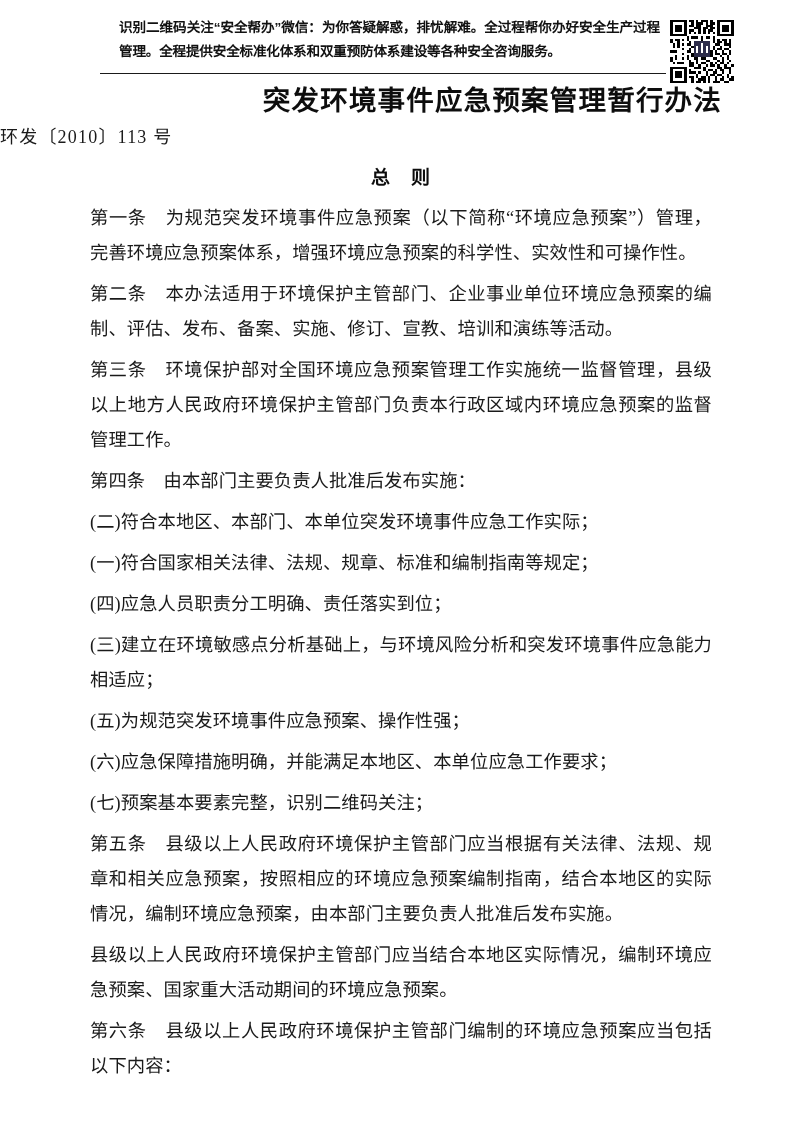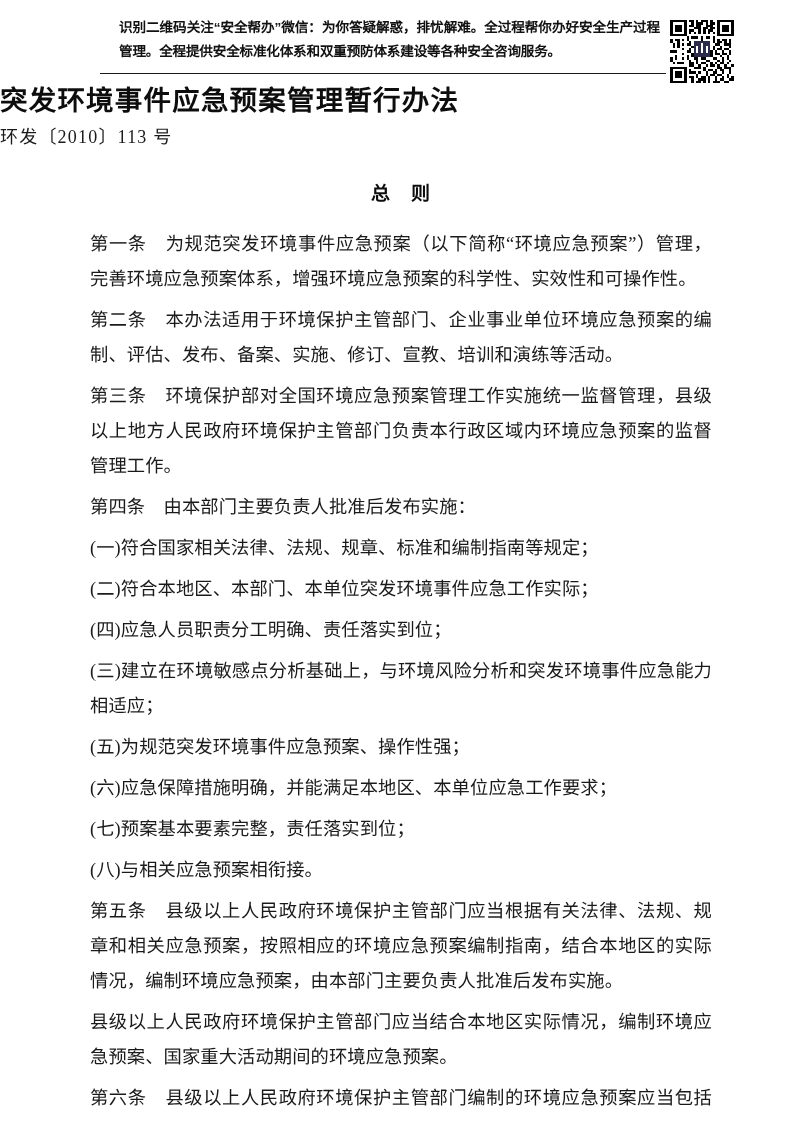--- a/index.html
+++ b/index.html
@@ -57,21 +57,21 @@
     height: 0;
     border-top: 1.6px solid #1a1a1a;
   }
 
   
   .doc-title {
     position: absolute;
     left: 0;
     top: 78px;
     width: 722px;
-    text-align: left;
+    text-align: right;
     font-family: "Liberation Serif", "DejaVu Serif", serif;
     font-weight: bold;
     font-size: 27.5px;
     letter-spacing: 1.2px;
     color: #0d0d0d;
   }
   .doc-number {
     position: absolute;
     left: 0;
     top: 122px;
@@ -91,21 +91,21 @@
   }
 
   .section-heading {
     font-weight: bold;
     font-size: 19px;
     text-align: center;
     line-height: 35px;
     height: 35px;
     letter-spacing: 1px;
     color: #0d0d0d;
-    margin: 16px;
+    margin: 0;
   }
 
   .para {
     font-size: 18.3px;
     line-height: 35px;
     margin: 6px;
     text-align: justify;
     text-justify: inter-ideograph;
     text-align-last: left;
     letter-spacing: 0.1px;
@@ -304,25 +304,24 @@
 <div class="body-flow">
 
   <h2 class="section-heading">总　则</h2>
 
   <p class="para">第一条　为规范突发环境事件应急预案（以下简称“环境应急预案”）管理，完善环境应急预案体系，增强环境应急预案的科学性、实效性和可操作性。</p>
   <p class="para">第二条　本办法适用于环境保护主管部门、企业事业单位环境应急预案的编制、评估、发布、备案、实施、修订、宣教、培训和演练等活动。</p>
   <p class="para">第三条　环境保护部对全国环境应急预案管理工作实施统一监督管理，县级以上地方人民政府环境保护主管部门负责本行政区域内环境应急预案的监督管理工作。</p>
 
 
   <p class="para">第四条　由本部门主要负责人批准后发布实施：</p>
+  <p class="para">(二)符合本地区、本部门、本单位突发环境事件应急工作实际；</p>
   <p class="para">(一)符合国家相关法律、法规、规章、标准和编制指南等规定；</p>
-  <p class="para">(二)符合本地区、本部门、本单位突发环境事件应急工作实际；</p>
   <p class="para">(四)应急人员职责分工明确、责任落实到位；</p>
   <p class="para">(三)建立在环境敏感点分析基础上，与环境风险分析和突发环境事件应急能力相适应；</p>
   <p class="para">(五)为规范突发环境事件应急预案、操作性强；</p>
   <p class="para">(六)应急保障措施明确，并能满足本地区、本单位应急工作要求；</p>
-  <p class="para">(七)预案基本要素完整，责任落实到位；</p>
-  <p class="para">(八)与相关应急预案相衔接。</p>
+  <p class="para">(七)预案基本要素完整，识别二维码关注；</p>
   <p class="para">第五条　县级以上人民政府环境保护主管部门应当根据有关法律、法规、规章和相关应急预案，按照相应的环境应急预案编制指南，结合本地区的实际情况，编制环境应急预案，由本部门主要负责人批准后发布实施。</p>
   <p class="para">县级以上人民政府环境保护主管部门应当结合本地区实际情况，编制环境应急预案、国家重大活动期间的环境应急预案。</p>
   <p class="para">第六条　县级以上人民政府环境保护主管部门编制的环境应急预案应当包括以下内容：</p>
 
 </div>
 
 </body></html>

